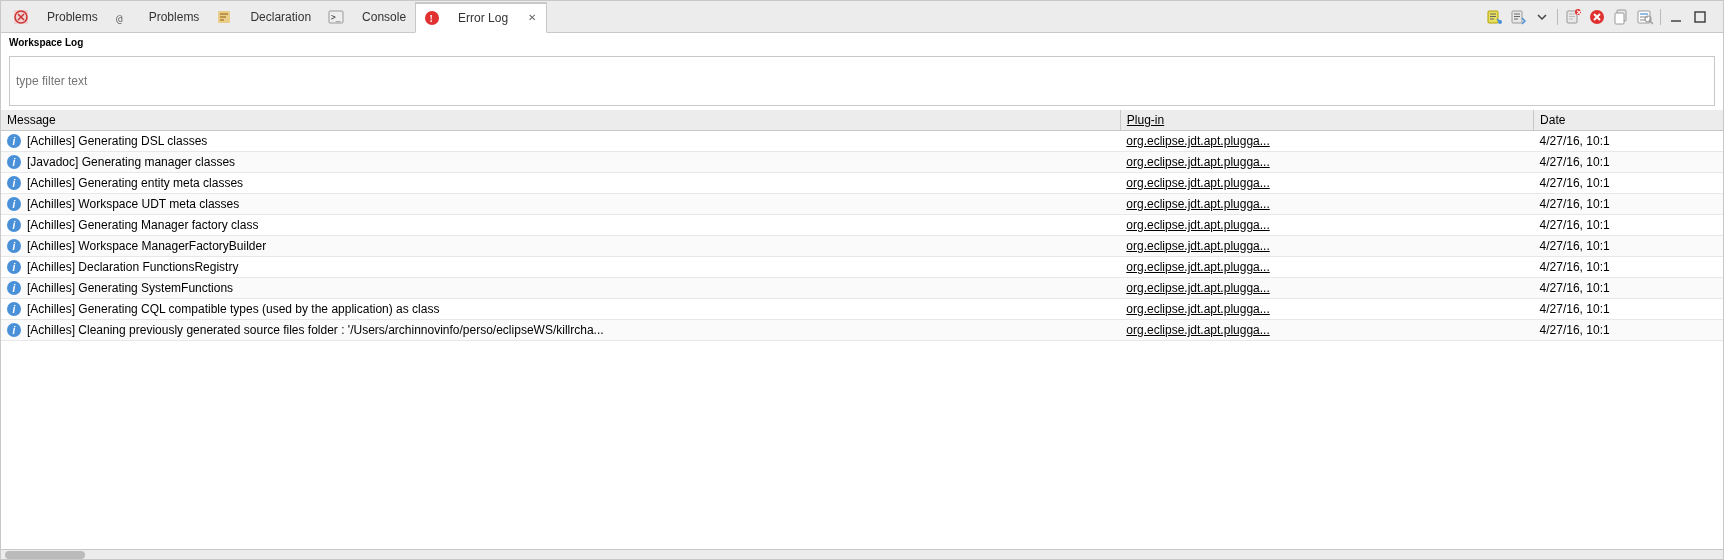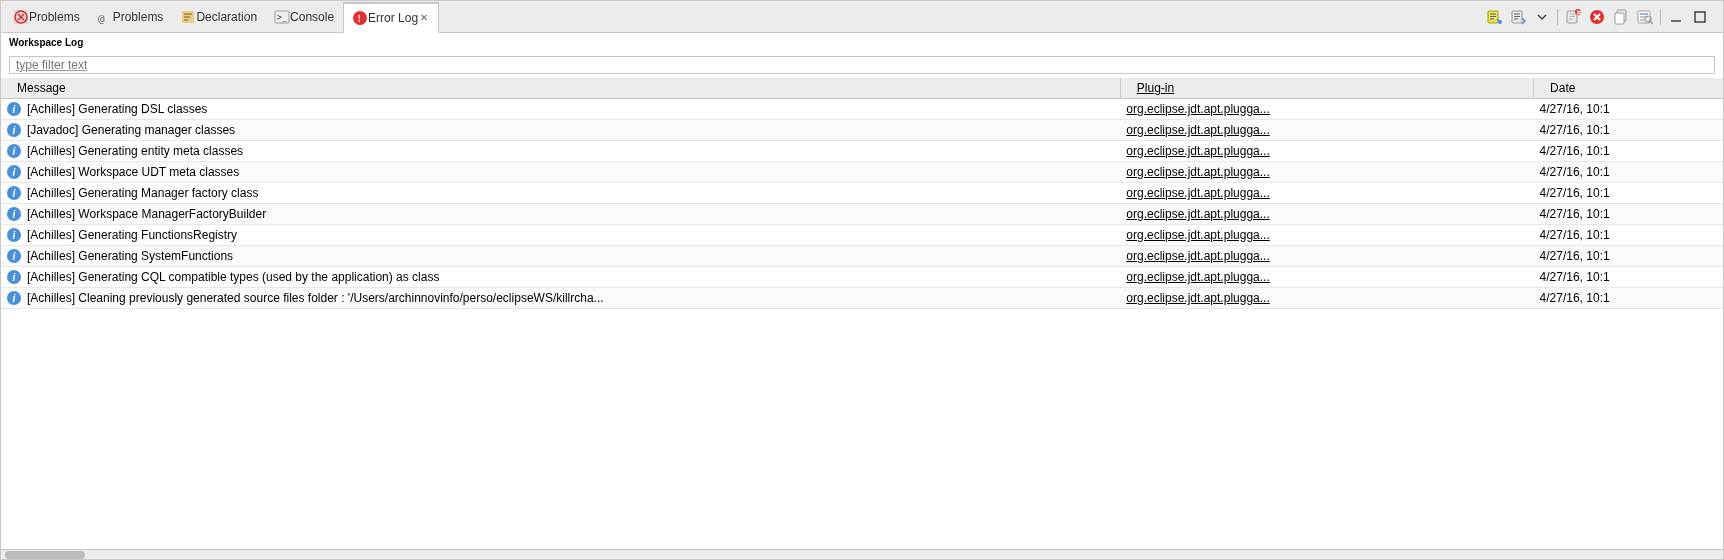--- a/index.html
+++ b/index.html
@@ -29,21 +29,21 @@
       background: #ececec;
       border-bottom: 1px solid #c8c8c8;
       height: 32px;
       padding: 0 4px;
       flex-shrink: 0;
     }
 
     .tab {
       display: flex;
       align-items: center;
-      gap: 0;
+      gap: 18px;
       padding: 4px 8px;
       height: 100%;
       cursor: pointer;
       border-right: 1px solid transparent;
       font-size: 12px;
       color: #333;
       white-space: nowrap;
     }
 
     .tab.active {
@@ -117,27 +117,26 @@
     }
 
     
     .filter-bar {
       padding: 4px 8px;
       flex-shrink: 0;
     }
 
     .filter-input {
       width: 100%;
-      padding: 1px 6px;
+      padding: 17px 6px;
       border: 1px solid #c8c8c8;
       background: #fff;
       font-size: 12px;
       color: #999;
       outline: none;
-      text-decoration: underline;
     }
 
     
     .log-table-container {
       flex: 1;
       overflow-y: auto;
       overflow-x: auto;
     }
 
     .log-table {
@@ -146,21 +145,21 @@
       font-size: 12px;
       table-layout: fixed;
     }
 
     .log-table thead th {
       position: sticky;
       top: 0;
       background: #ececec;
       border-bottom: 1px solid #c8c8c8;
       border-right: 1px solid #c8c8c8;
-      padding: 3px 16px;
+      padding: 3px 6px;
       text-align: left;
       font-weight: normal;
       font-size: 12px;
       white-space: nowrap;
       z-index: 2;
     }
 
     .log-table thead th:last-child {
       border-right: none;
       margin-left: 43px;
@@ -460,21 +459,21 @@
                 <span>[Achilles] Workspace ManagerFactoryBuilder</span>
               </div>
             </td>
             <td class="col-plugin">org.eclipse.jdt.apt.plugga...</td>
             <td class="col-date">4/27/16, 10:1</td>
           </tr>
           <tr>
             <td class="col-message">
               <div class="cell-message">
                 <span class="info-badge">i</span>
-                <span>[Achilles] Generating FunctionsRegistry</span>
+                <span>[Achilles] Declaration FunctionsRegistry</span>
               </div>
             </td>
             <td class="col-plugin">org.eclipse.jdt.apt.plugga...</td>
             <td class="col-date">4/27/16, 10:1</td>
           </tr>
           <tr>
             <td class="col-message">
               <div class="cell-message">
                 <span class="info-badge">i</span>
                 <span>[Achilles] Generating SystemFunctions</span>

